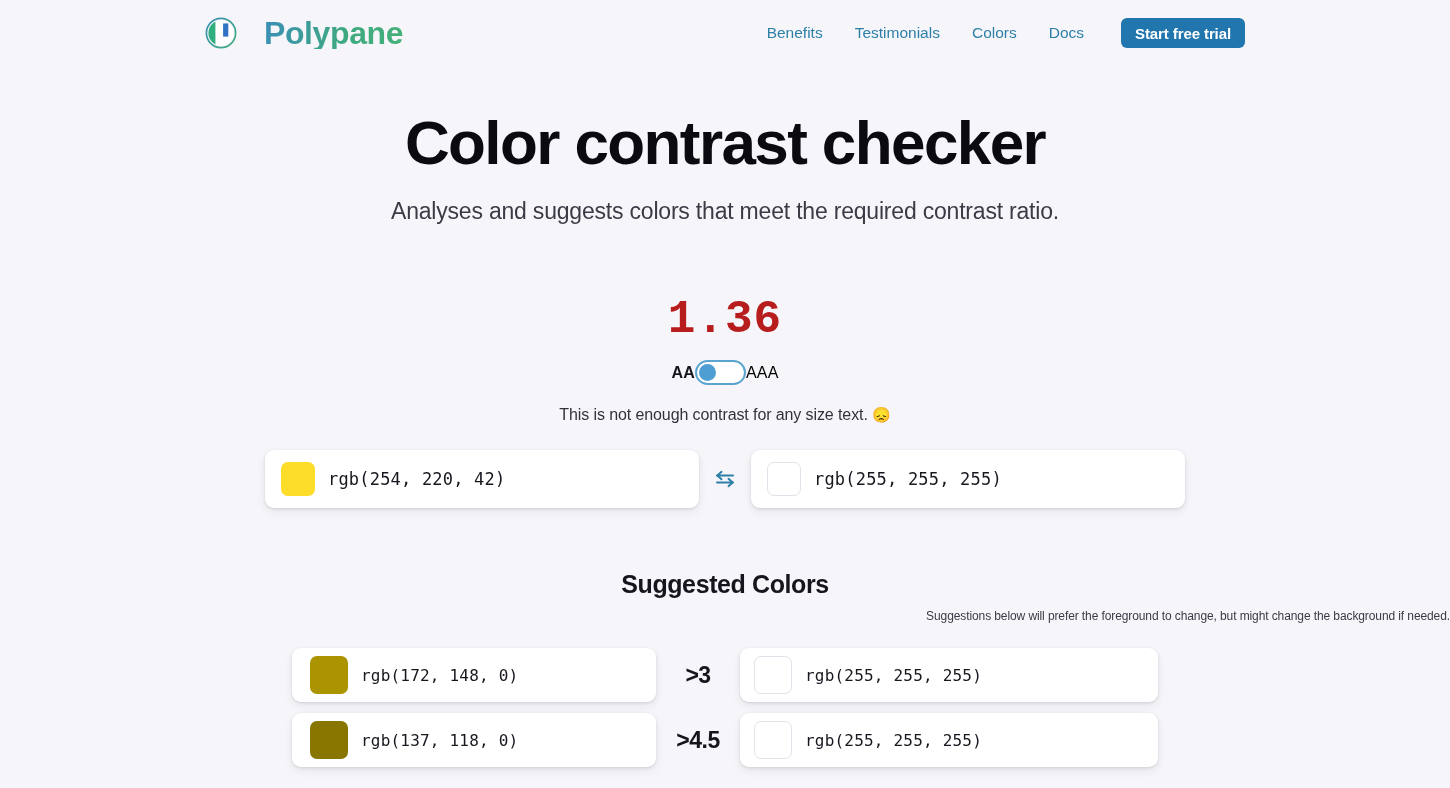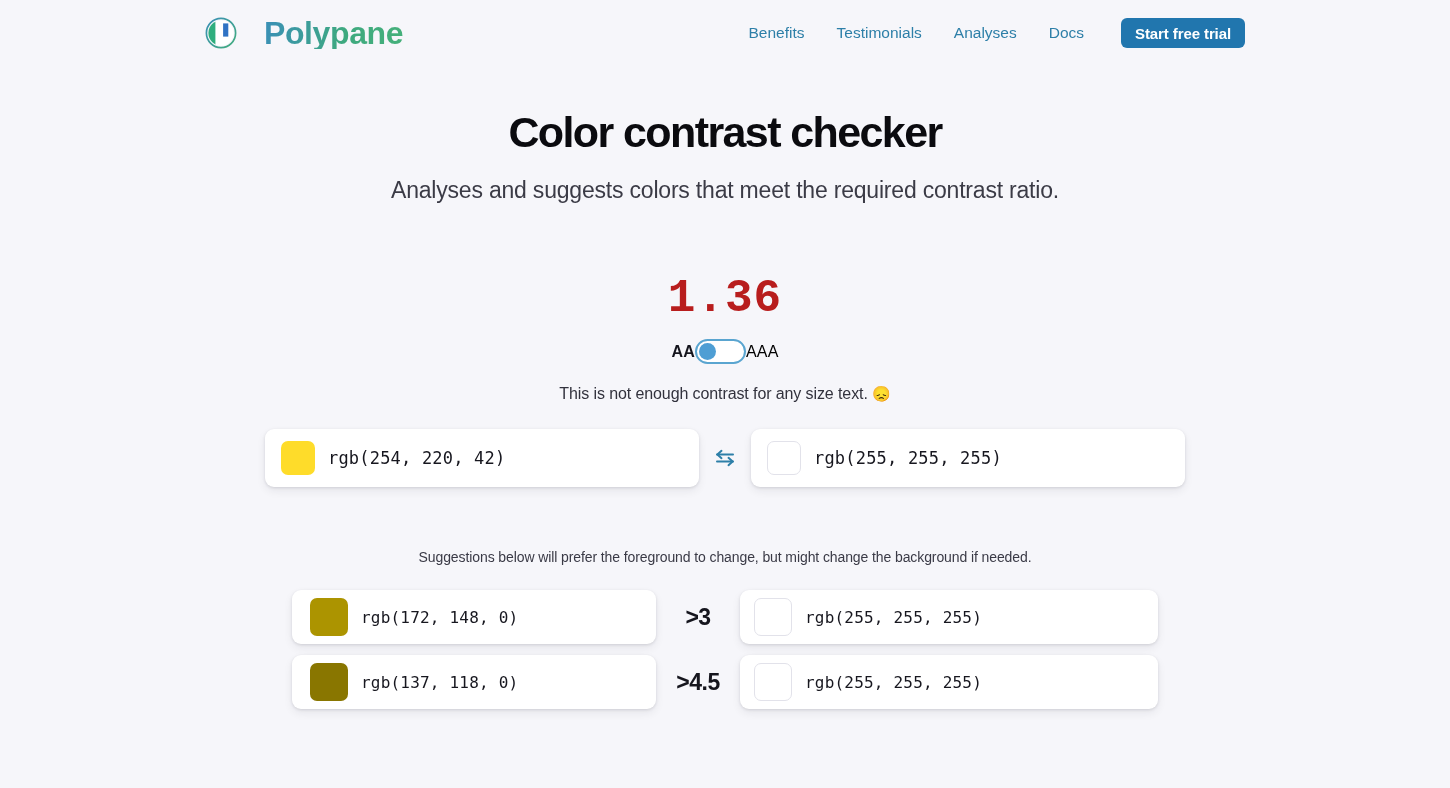--- a/index.html
+++ b/index.html
@@ -81,21 +81,21 @@
     font-weight: 700;
     letter-spacing: -0.1px;
     cursor: pointer;
     white-space: nowrap;
   }
 
   
   .hero { text-align: center; padding-top: 42px; }
 
   .page-title {
-    font-size: 43px;
+    font-size: 62px;
     font-weight: 700;
     letter-spacing: -1.6px;
     color: #0b0b0f;
     line-height: 1.12;
   }
 
   .page-subtitle {
     margin-top: 21px;
     font-size: 23px;
     font-weight: 400;
@@ -213,23 +213,24 @@
 
   .suggestions-title {
     font-size: 25px;
     font-weight: 700;
     color: #15151d;
     letter-spacing: -0.4px;
   }
 
   .suggestions-note {
     margin-top: 10px;
-    font-size: 14px;
+    font-size: 12px;
     color: #3a3a46;
     letter-spacing: -0.1px;
+    text-align: right;
   }
 
   .suggestion-list { margin-top: 25px; }
 
   .suggestion-row {
     display: flex;
     align-items: center;
     justify-content: center;
     margin-bottom: 11px;
   }
@@ -275,21 +276,21 @@
         <rect x="18.1" y="6.4" width="5.2" height="13.2" fill="#2f72c4"></rect>
         <rect x="18.1" y="20.4" width="5.2" height="8.6" fill="#ffffff"></rect>
       </g>
     </svg>
     <span class="brand-name">Polypane</span>
   </a>
 
   <nav class="main-nav">
     <a class="nav-link" href="#" style="color: rgb(45, 127, 168);">Benefits</a>
     <a class="nav-link" href="#" style="color: rgb(45, 127, 168);">Testimonials</a>
-    <a class="nav-link" href="#" style="color: rgb(45, 127, 168);">Analyses</a>
+    <a class="nav-link" href="#" style="color: rgb(45, 127, 168);">Colors</a>
     <a class="nav-link" href="#" style="color: rgb(45, 127, 168);">Docs</a>
     <button class="cta-button" style="background: rgb(33, 118, 174);">Start free trial</button>
   </nav>
 
 </header>
 
 <section class="hero">
   <h1 class="page-title">Color contrast checker</h1>
   <p class="page-subtitle">Analyses and suggests colors that meet the required contrast ratio.</p>
 </section>
@@ -330,20 +331,21 @@
     <div class="color-field primary-bg">
       <span class="swatch is-light" style="background: rgb(255, 255, 255);"></span>
       <span class="color-value">rgb(255, 255, 255)</span>
     </div>
 
   </div>
 </section>
 
 <section class="suggestions">
 
+  <h2 class="suggestions-title">Suggested Colors</h2>
   <p class="suggestions-note">Suggestions below will prefer the foreground to change, but might change the background if needed.</p>
 
   <div class="suggestion-list">
 
     <div class="suggestion-row">
       <div class="color-field suggest-fg">
         <span class="swatch" style="background: rgb(172, 148, 0);"></span>
         <span class="color-value">rgb(172, 148, 0)</span>
       </div>
       <div class="threshold-label">&gt;3</div>

